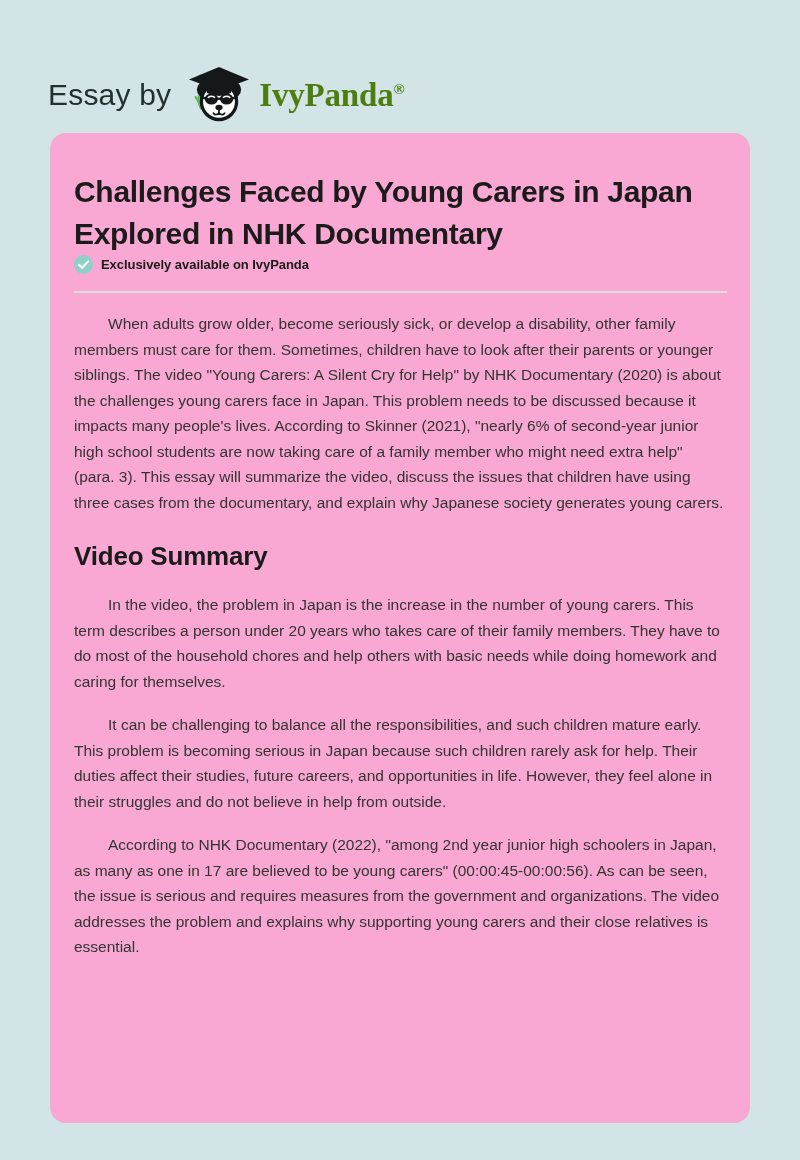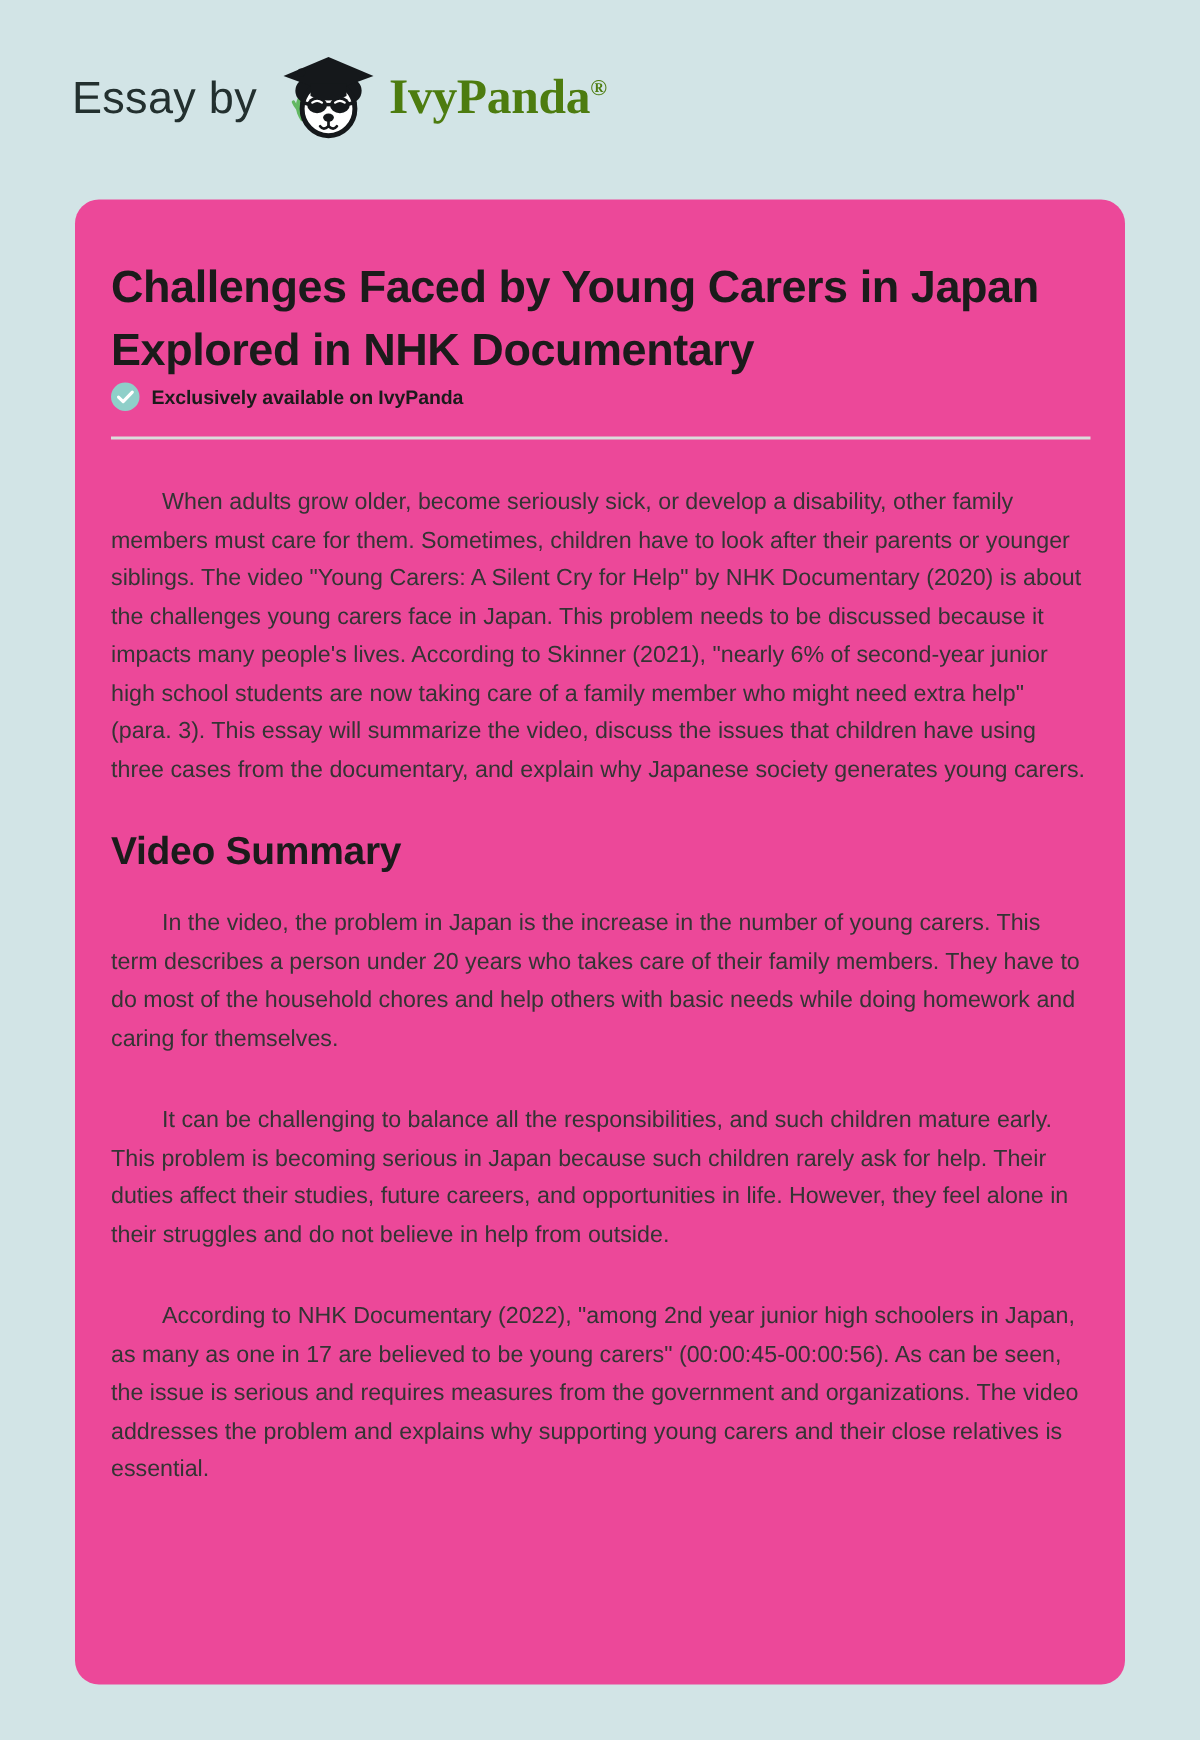--- a/index.html
+++ b/index.html
@@ -13,21 +13,21 @@
     font-family: "Liberation Sans", sans-serif;
     -webkit-font-smoothing: antialiased;
     overflow: hidden;
   }
 
   
   .brand-bar {
     height: 131px;
     box-sizing: border-box;
     display: flex;
-    align-items: center;
+    align-items: flex-end;
     padding-left: 48px;
   }
   .brand-lockup {
     display: flex;
     align-items: center;
   }
   .brand-prefix {
     font-family: "Liberation Sans", sans-serif;
     font-size: 30px;
     font-weight: 400;
@@ -60,21 +60,21 @@
   }
 
   
   .paper-card {
     position: absolute;
     left: 50px;
     top: 133px;
     width: 700px;
     height: 990px;
     box-sizing: border-box;
-    background: #ec4899;
+    background: #f9a8d4;
     border-radius: 16px;
     padding: 38px 24px 0 24px;
     overflow: hidden;
   }
   .paper-inner {
     padding: 0 0 0 0;
   }
 
   .doc-title {
     font-family: "Liberation Sans", sans-serif;
@@ -126,21 +126,21 @@
     color: #1b1b1b;
     margin: 26px 0 0 0;
     letter-spacing: -0.2px;
   }
 
   .body-paragraph {
     font-family: "Liberation Sans", sans-serif;
     font-size: 15.5px;
     line-height: 25.5px;
     color: #343434;
-    margin: 29px 0 0 0;
+    margin: 18px 0 0 0;
     text-indent: 34px;
     width: 650px;
     text-align: left;
   }
   .section-heading + .body-paragraph { margin-top: 20px; }
 </style>
 </head>
 <body>
 
 <div class="brand-bar">

